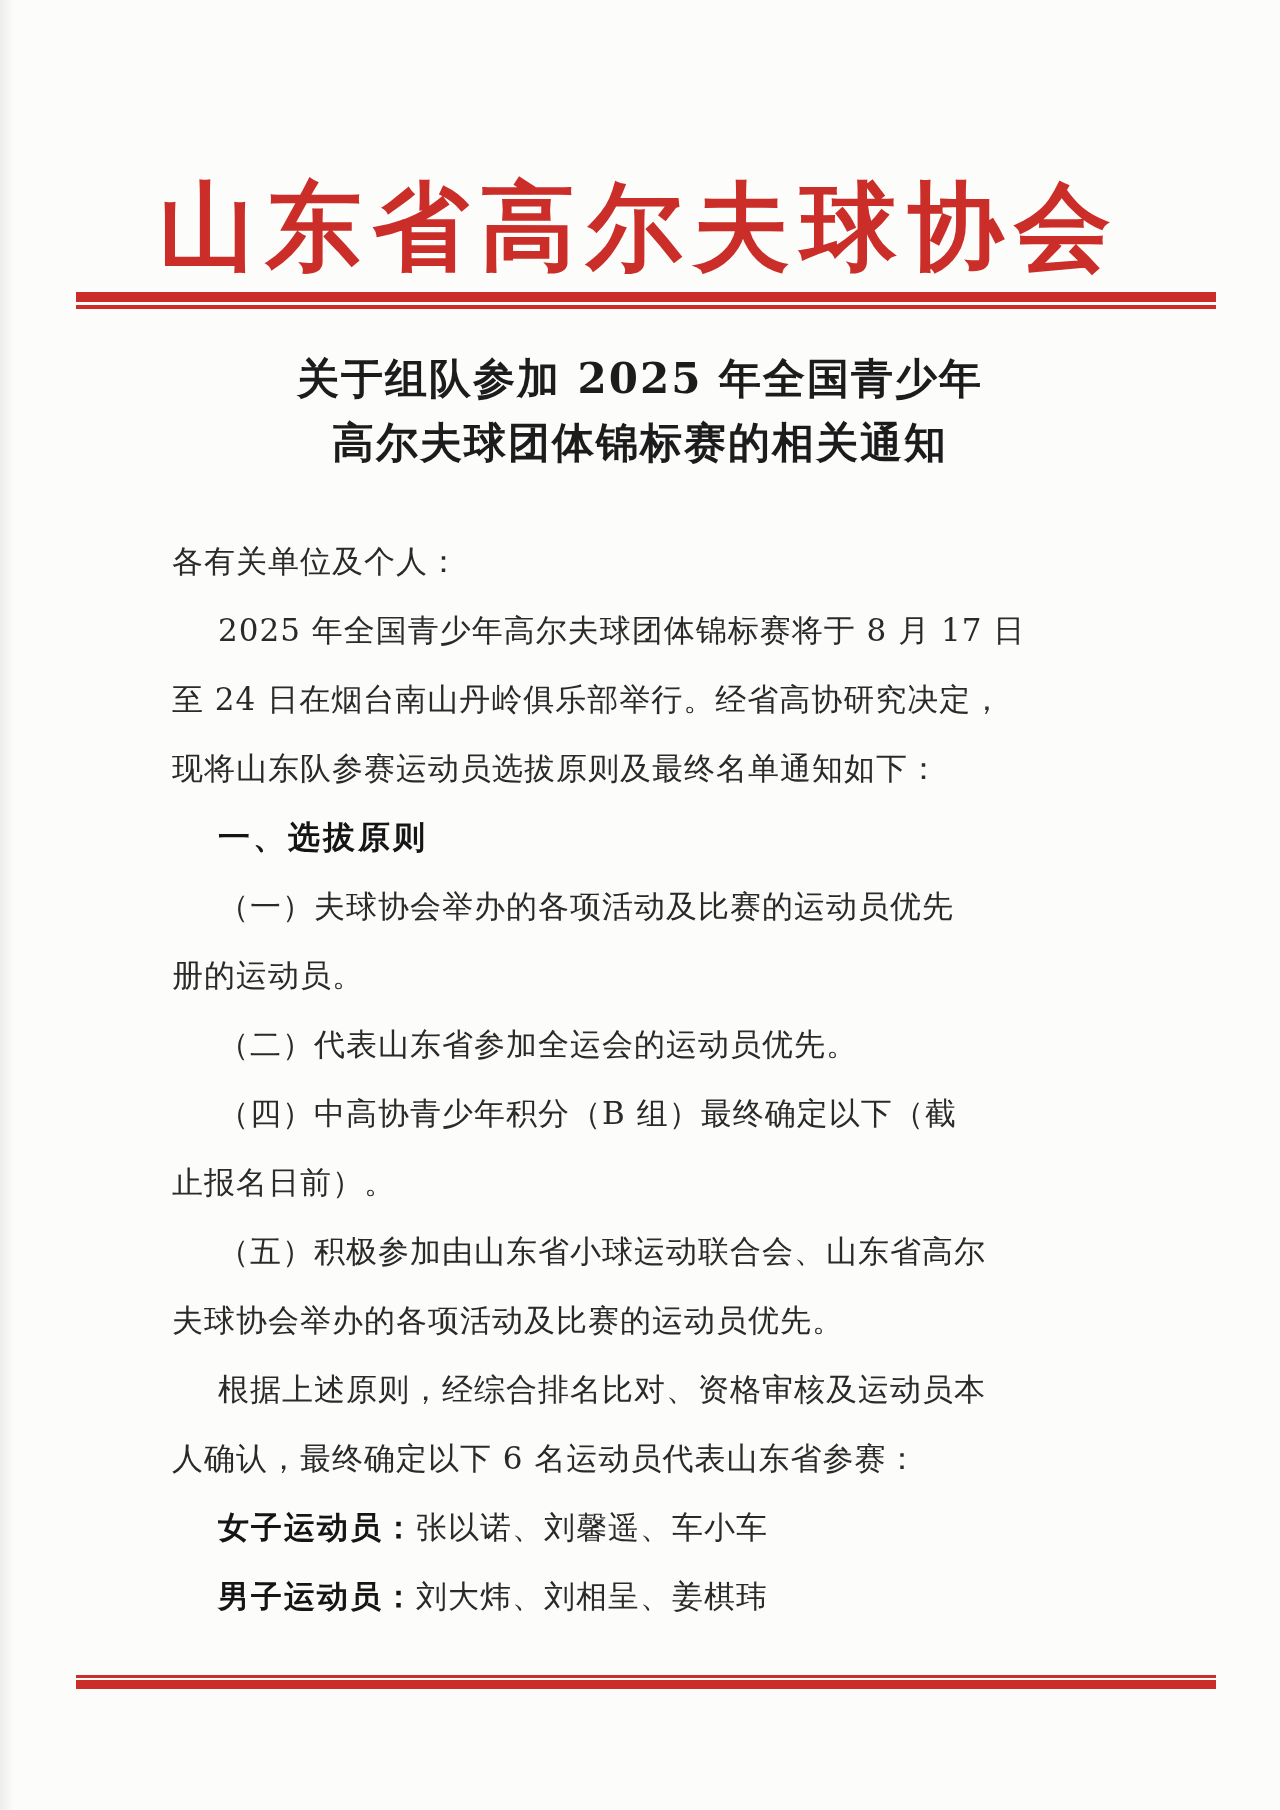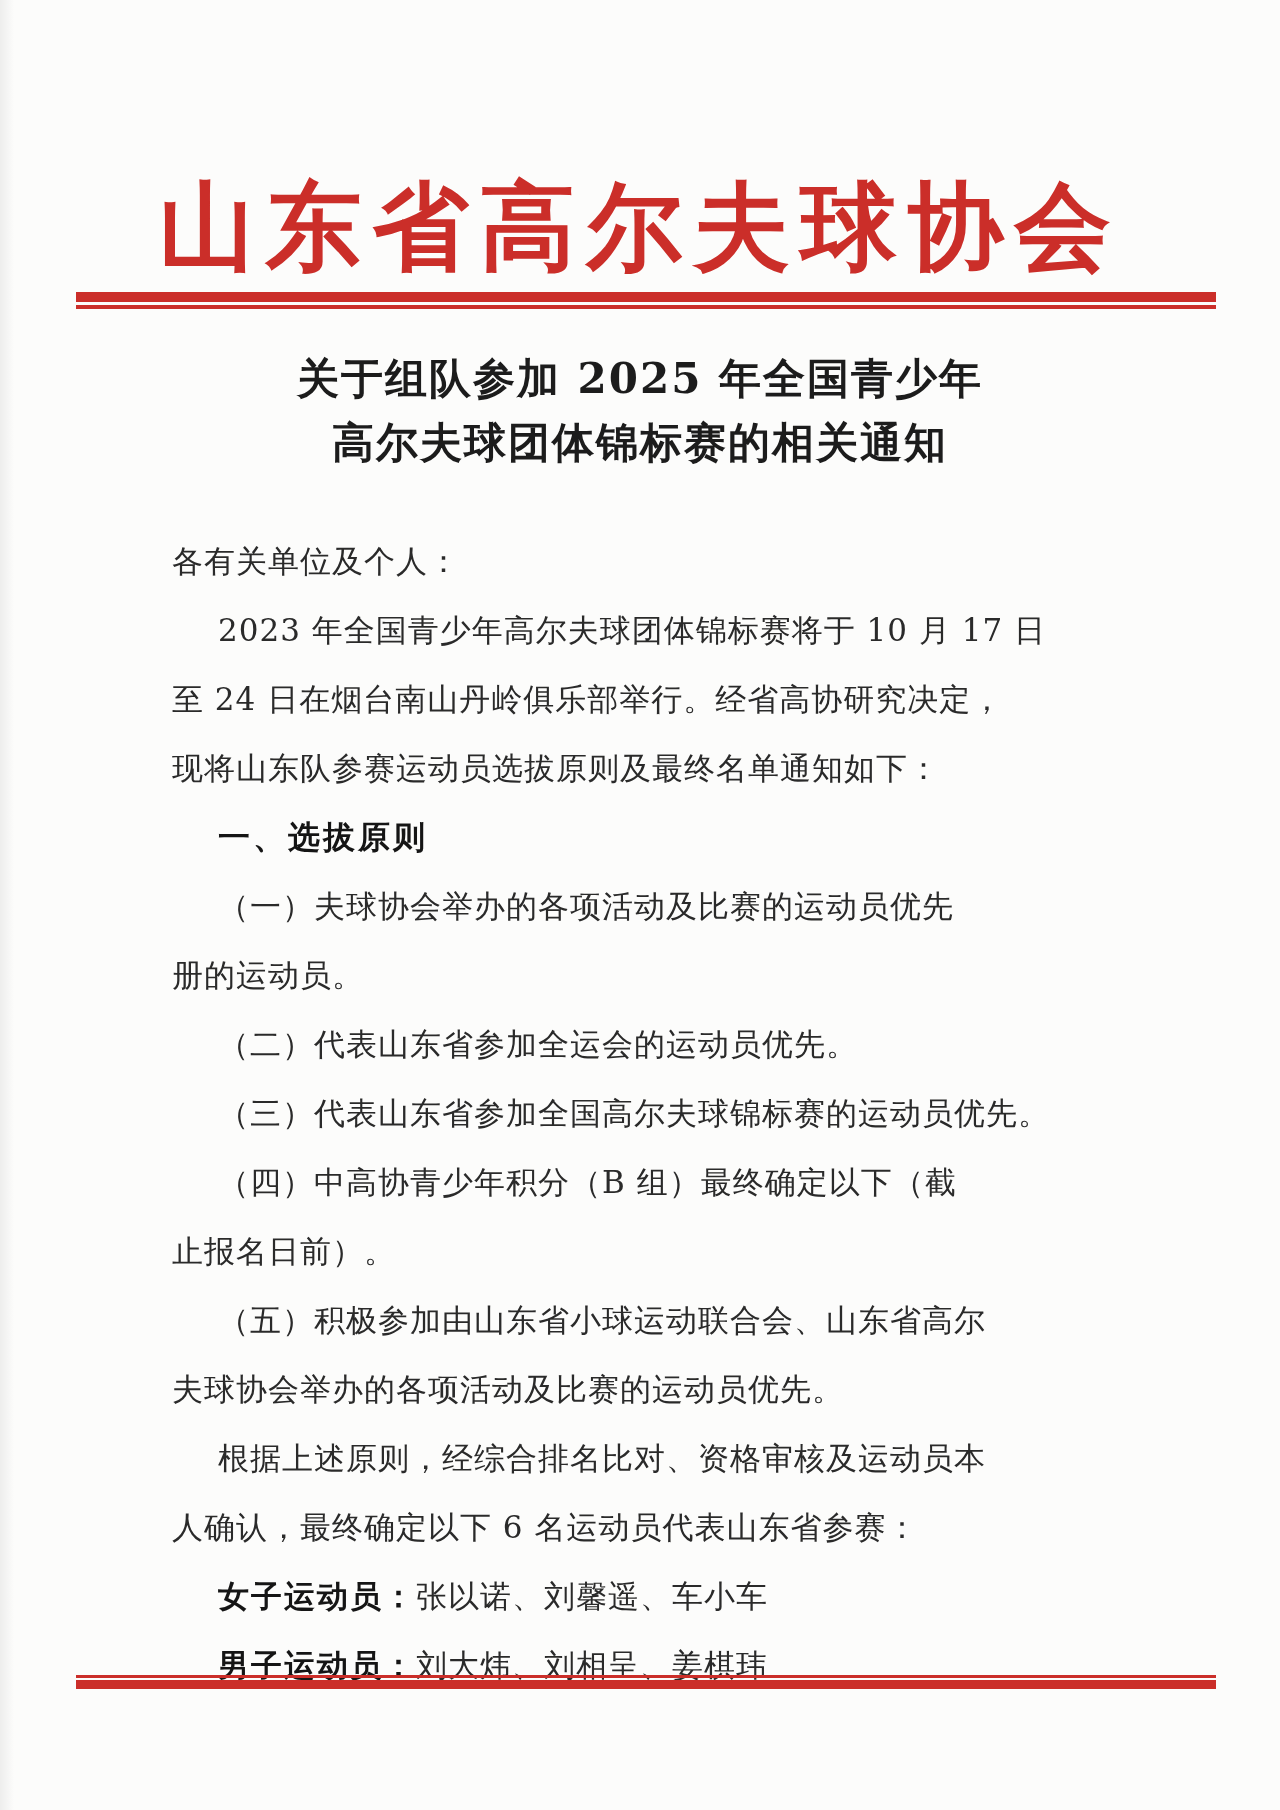--- a/index.html
+++ b/index.html
@@ -87,28 +87,27 @@
     <div class="bar-thin"></div>
   </div>
 
   <div class="doc-title">
     <div>关于组队参加 2025 年全国青少年</div>
     <div>高尔夫球团体锦标赛的相关通知</div>
   </div>
 
   <div class="body-text">
     <div class="line">各有关单位及个人：</div>
-    <div class="line ind">2023 年全国青少年高尔夫球团体锦标赛将于 10 月 17 日</div>
+    <div class="line ind">2025 年全国青少年高尔夫球团体锦标赛将于 8 月 17 日</div>
     <div class="line">至 24 日在烟台南山丹岭俱乐部举行。经省高协研究决定，</div>
     <div class="line">现将山东队参赛运动员选拔原则及最终名单通知如下：</div>
     <div class="line ind heading">一、选拔原则</div>
     <div class="line ind">（一）夫球协会举办的各项活动及比赛的运动员优先</div>
     <div class="line">册的运动员。</div>
     <div class="line ind">（二）代表山东省参加全运会的运动员优先。</div>
-    <div class="line ind">（三）代表山东省参加全国高尔夫球锦标赛的运动员优先。</div>
     <div class="line ind">（四）中高协青少年积分（B 组）最终确定以下（截</div>
     <div class="line">止报名日前）。</div>
     <div class="line ind">（五）积极参加由山东省小球运动联合会、山东省高尔</div>
     <div class="line">夫球协会举办的各项活动及比赛的运动员优先。</div>
     <div class="line ind">根据上述原则，经综合排名比对、资格审核及运动员本</div>
     <div class="line">人确认，最终确定以下 6 名运动员代表山东省参赛：</div>
     <div class="line ind">
       <span class="roster-label">女子运动员：</span>
       <span>张以诺、刘馨遥、车小车</span>
     </div>

